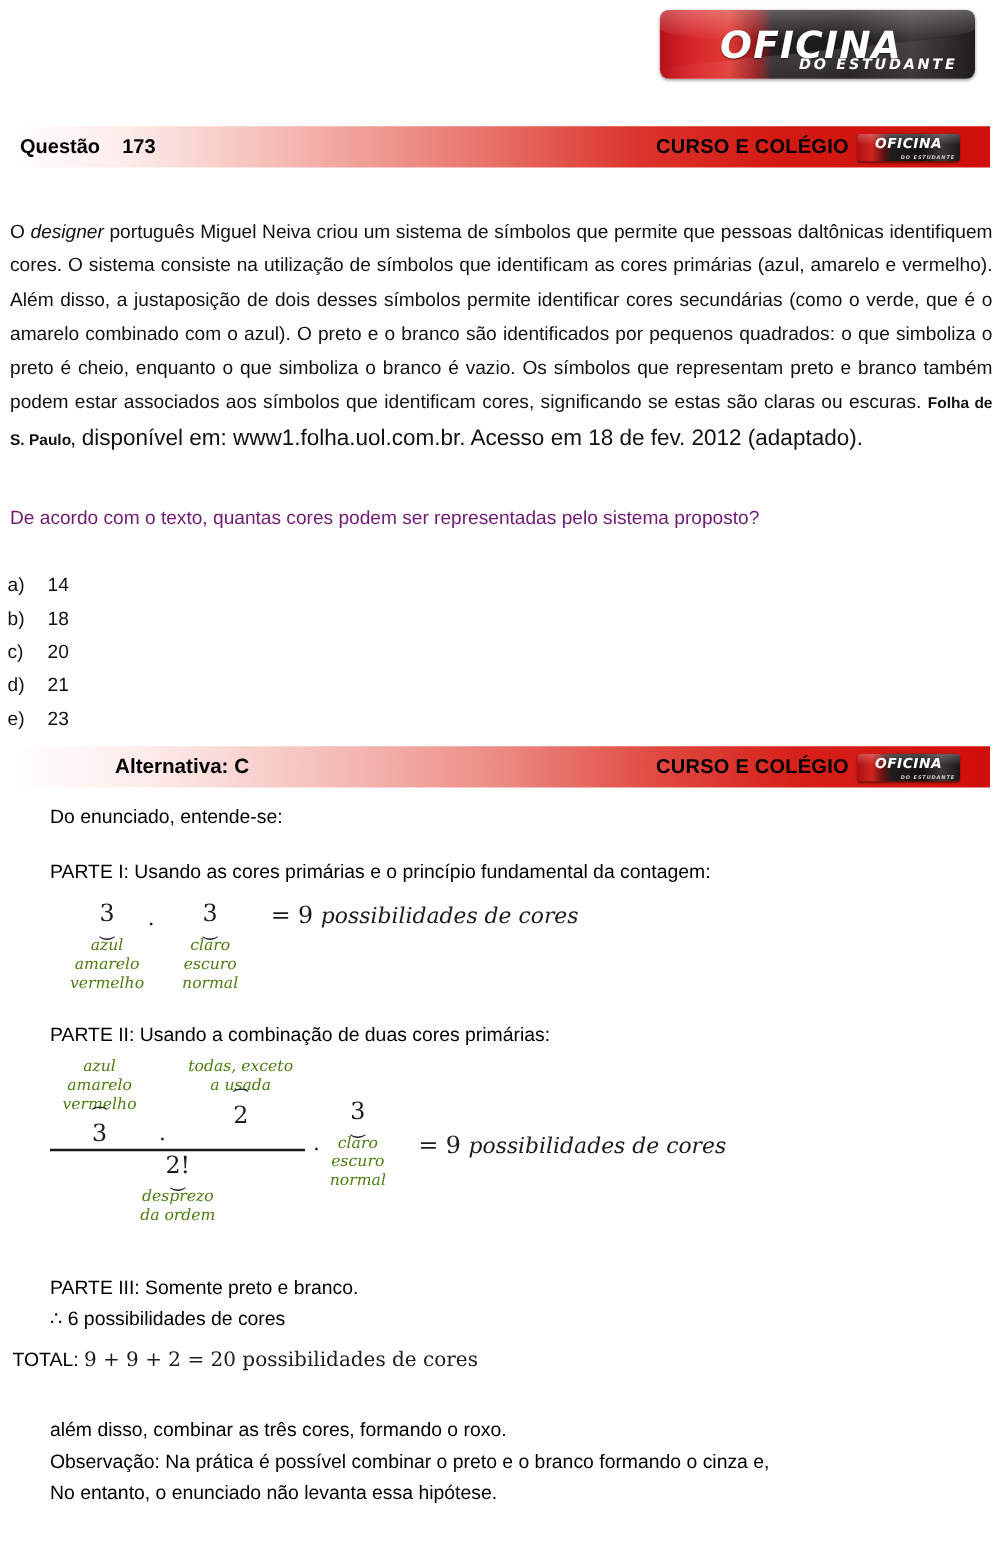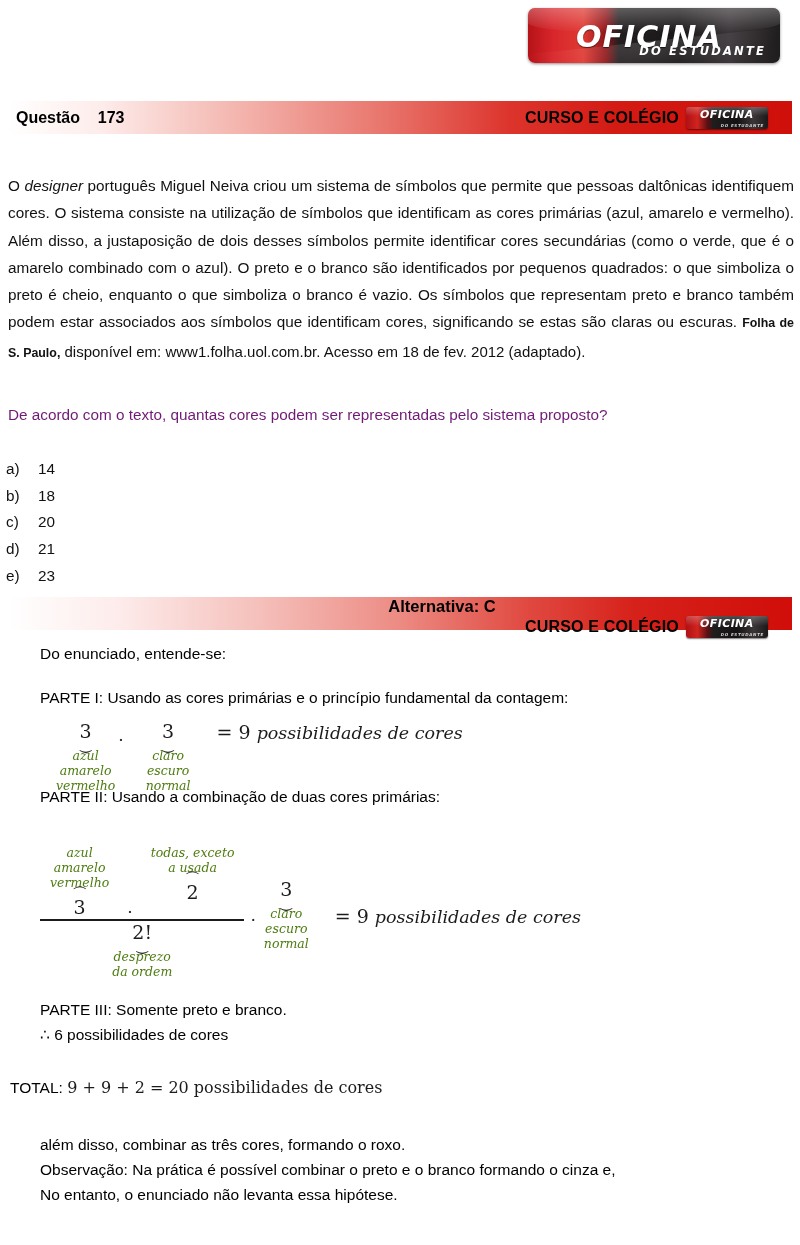--- a/index.html
+++ b/index.html
@@ -63,21 +63,21 @@
     left: 8px; width: 784px; height: 33px;
     background: linear-gradient(90deg,
        #ffffff 0%, #fdecea 12%, #f3b3ac 30%, #e8756c 48%,
        #dc342c 64%, #d31a13 78%, #cf0f0a 100%);
     display: flex; align-items: center;
   }
   .bar.question { top: 101px; }
   .bar.answer   { top: 597px;
     background: linear-gradient(90deg,
        #ffffff 0%, #fdeceb 14%, #f5c0bb 32%, #ec8b83 50%,
-       #e04a41 66%, #d6211a 80%, #d10e09 100%); flex-direction: column; }
+       #e04a41 66%, #d6211a 80%, #d10e09 100%); }
 
   .bar .left-label {
     font-weight: 700;
     font-size: 16px;
     color: #000;
     white-space: pre;
   }
   .bar.question .left-label { margin-left: 8px; }
   .bar.answer   .left-label { margin-left: 84px; font-size: 16.5px; }
 
@@ -125,21 +125,21 @@
     position: absolute;
     left: 8px; top: 172px; width: 786px;
     font-family: "Liberation Sans Narrow", "Liberation Sans", sans-serif;
     font-size: 15.3px;
     line-height: 27.3px;
     text-align: justify;
     color: #111;
   }
   .statement i { font-style: italic; }
   .src-bold { font-weight: 700; font-size: 12.4px; }
-  .src-norm { font-size: 15px; }
+  .src-norm { font-size: 18px; }
 
   .question-line {
     position: absolute;
     left: 8px; top: 406px; width: 760px;
     font-family: "Liberation Sans Narrow", "Liberation Sans", sans-serif;
     font-size: 15.3px; color: #701a75;
   }
 
   .options {
     position: absolute;
@@ -200,21 +200,21 @@
   .frac { display: inline-flex; flex-direction: column; align-items: center; }
   .frac .fnum { display: flex; align-items: flex-start; padding: 0 10px; }
   .frac .fbar { width: 100%; height: 1.6px; background: #1b1b1b; margin: 2px 0 1px; }
   .frac .fden { display: flex; justify-content: center; }
 
   
   #parte1-math { position: absolute; left: 56px; top: 721px; }
   
   #parte2-math { position: absolute; left: 40px; top: 845px; }
   
-  #parte3-block { position: absolute; left: 40px; top: 997px; }
+  #parte3-block { position: absolute; left: 40px; top: 1018px; }
   #total-block  { position: absolute; left: 10px; top: 1078px; }
   #obs-block    { position: absolute; left: 40px; top: 1132px; }
 
   .obs-line { font-size: 15.5px; line-height: 25px; }
   .therefore { font-size: 15.5px; }
 </style>
 </head>
 <body>
 
 <div class="logo-top">
@@ -297,21 +297,21 @@
     <span class="brace">⏝</span>
     <span class="labels">claro
 escuro
 normal</span>
   </span>
   <span style="padding-left:26px;">
     <span class="num">= 9 </span><span class="ital">possibilidades de cores</span>
   </span>
 </div>
 
-<div class="solution" style="top:788px;">
+<div class="solution" style="top:820px;">
   <div class="sol-line">PARTE II: Usando a combinação de duas cores primárias:</div>
 </div>
 
 <div id="parte2-math" class="math mrow" style="align-items:center;">
   <span class="frac">
     <span class="fnum">
       <span class="brace-col up">
         <span class="labels">azul
 amarelo
 vermelho</span>

